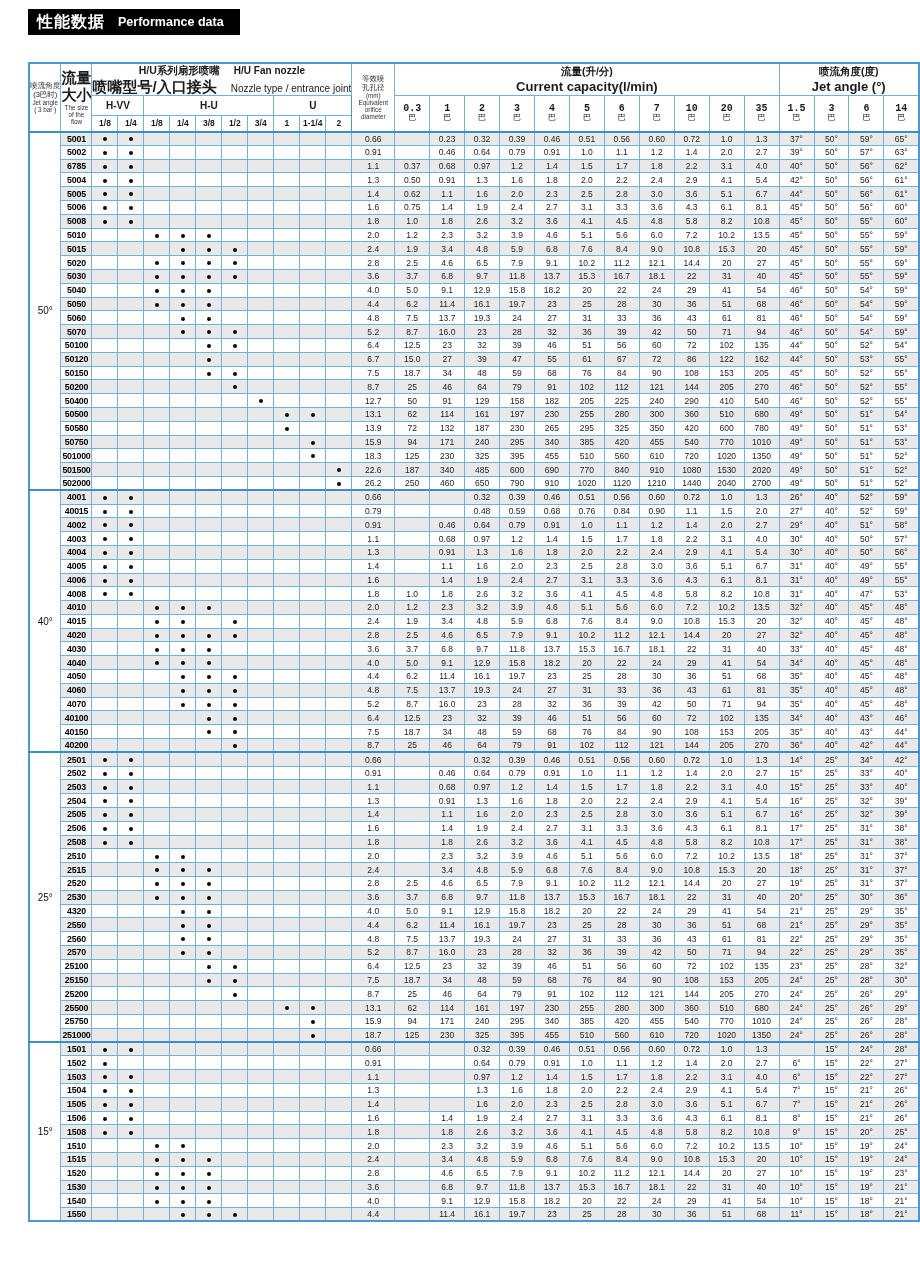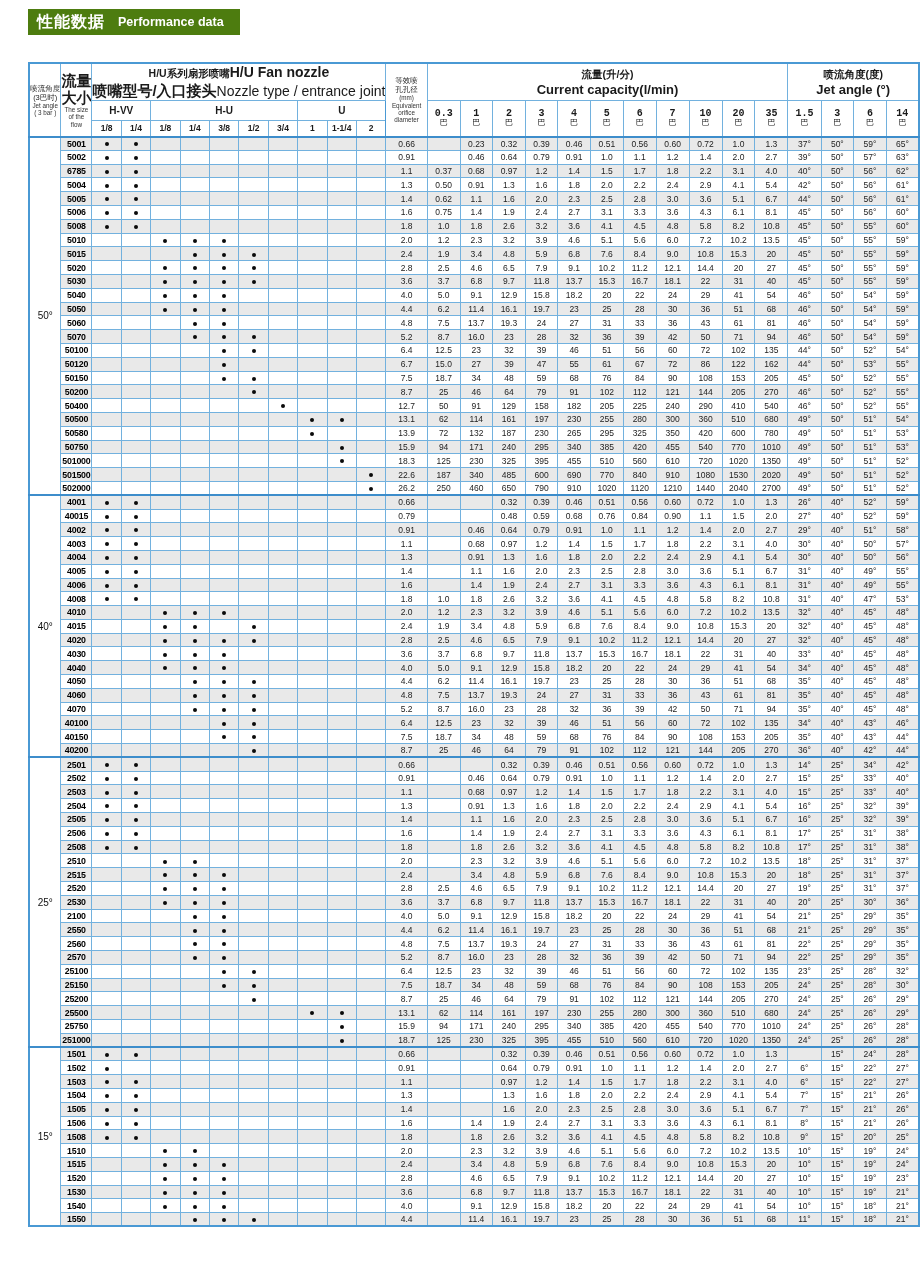--- a/index.html
+++ b/index.html
@@ -2,21 +2,21 @@
 <html><head>
 <meta charset="utf-8">
 <style>
   html,body{margin:0;padding:0;}
   body{
     width:920px;height:1267px;position:relative;background:#ffffff;
     font-family:"Liberation Sans","DejaVu Sans",sans-serif;color:#1a1a1a;
     -webkit-font-smoothing:antialiased;
   }
   .title-band{
-    position:absolute;left:28px;top:9px;height:26px;background:#4d7c0f;color:#fff;
+    position:absolute;left:28px;top:9px;height:26px;background:#000000;color:#fff;
     display:flex;align-items:center;gap:13px;padding:0 16px 0 9px;
   }
   .title-zh{font-size:16px;font-weight:bold;letter-spacing:1px;}
   .title-en{font-size:12.5px;font-weight:bold;}
   table.perf{
     position:absolute;left:28px;top:62px;border-collapse:collapse;table-layout:fixed;
     border:2.5px solid #4a99d4;
   }
   th,td{
     border:1px solid #72b1de;padding:0;text-align:center;vertical-align:middle;
@@ -29,23 +29,23 @@
   tbody td{font-size:8.5px;color:#222;background:#fff;}
   tr.stripe td{background:#e9e9e9;}
   td.angle-col{background:#fff !important;font-size:10px;font-weight:normal;color:#111;}
   td.model{font-weight:bold;font-size:8.8px;letter-spacing:-0.2px;color:#000;}
   td.secl,th.secl{border-left:1.5px solid #4a99d4;}
   .dot{display:inline-block;width:4px;height:4px;border-radius:50%;background:#0a0a0a;vertical-align:middle;}
   .zh-s{font-size:15px;font-weight:bold;line-height:1.15;}
   .zh-xs{font-size:7.5px;font-weight:normal;line-height:1.2;}
   .en-xs{font-size:6.3px;font-weight:normal;line-height:1.15;color:#333;}
   .zh-m{font-size:10.5px;font-weight:bold;}
-  .en-s{font-size:14px;font-weight:bold;}
+  .en-s{font-size:10px;font-weight:bold;}
   .en-r{font-size:13px;font-weight:bold;}
-  .nozzle-line{display:flex;justify-content:center;align-items:baseline;line-height:1.25;}
+  .nozzle-line{display:flex;justify-content:center;gap:14px;align-items:baseline;line-height:1.25;}
   .pnum{font-size:10px;font-weight:bold;line-height:1.1;font-family:Liberation Mono, monospace;}
   .punit{font-size:8px;font-weight:normal;line-height:1.1;}
   .grp-lbl{font-size:10px;}
   tr.hrow1{height:30px;} tr.hrow2{height:20px;} tr.hrow3{height:16px;}
   th.sizes{font-size:8.5px;}
   th.ngrp{font-size:10px;}
 </style>
 </head>
 <body>
 
@@ -1831,21 +1831,21 @@
         <td class="flow">18.1</td>
         <td class="flow">22</td>
         <td class="flow">31</td>
         <td class="flow">40</td>
         <td class="anglev secl">20°</td>
         <td class="anglev">25°</td>
         <td class="anglev">30°</td>
         <td class="anglev">36°</td>
       </tr>
       <tr>
-        <td class="model">2100</td>
+        <td class="model">4320</td>
         <td class="dotc secl"></td>
         <td class="dotc"></td>
         <td class="dotc"></td>
         <td class="dotc"><span class="dot"></span></td>
         <td class="dotc"><span class="dot"></span></td>
         <td class="dotc"></td>
         <td class="dotc"></td>
         <td class="dotc"></td>
         <td class="dotc"></td>
         <td class="dotc"></td>

